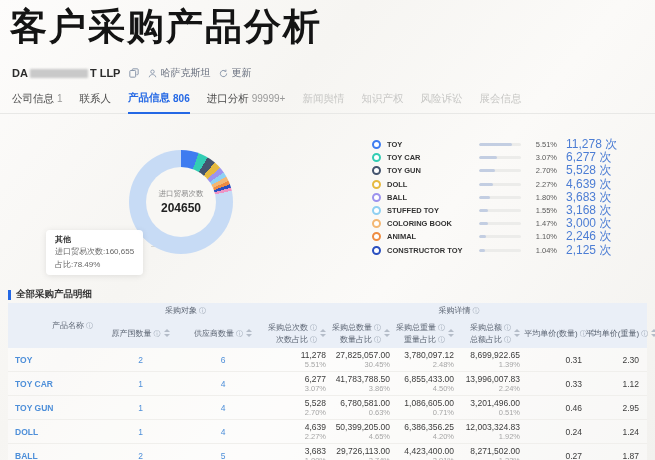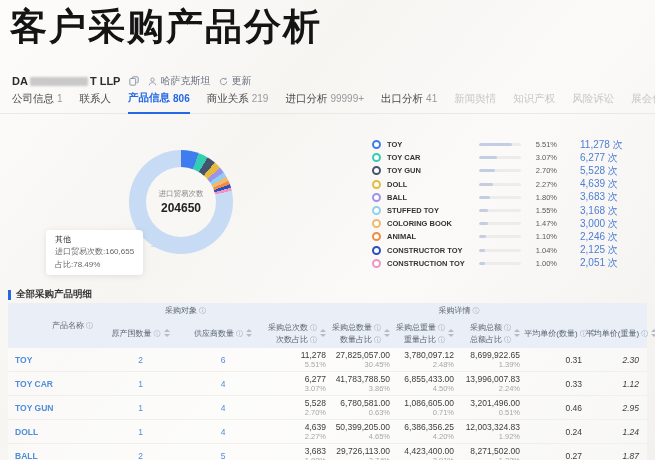--- a/index.html
+++ b/index.html
@@ -3,21 +3,21 @@
 <meta charset="utf-8">
 <style>
   html,body{margin:0;padding:0;}
   body{font-family:"Liberation Sans","DejaVu Sans",sans-serif;-webkit-font-smoothing:antialiased;}
   .stage{position:relative;width:655px;height:460px;overflow:hidden;
     background:linear-gradient(130deg,#fdfcfb 0%,#f6f5f2 35%,#fbfaf8 60%,#f2f1ee 100%);}
 
   
   .page-title{position:absolute;left:10px;top:2px;font-family:Liberation Serif, serif;
     font-size:37px;font-weight:900;color:#141414;letter-spacing:2px;}
-  .company-row{position:absolute;left:12px;top:74px;display:flex;align-items:center;gap:9px;height:14px;justify-content:flex-end;}
+  .company-row{position:absolute;left:12px;top:66px;display:flex;align-items:center;gap:9px;height:14px;justify-content:flex-end;}
   .company-name{font-size:11px;font-weight:bold;color:#2b2b2b;display:flex;align-items:center;}
   .redact{display:inline-block;width:58px;height:9px;background:#c9c9c9;border-radius:1px;filter:blur(1.1px);margin:0 2px;}
   .mini{display:flex;align-items:center;gap:3px;font-size:10px;color:#6b7280;}
   .mini svg{display:block;}
   .copy-btn{display:flex;align-items:center;cursor:pointer;}
 
   
   .tabbar{position:absolute;left:0;top:88px;width:655px;display:flex;gap:17px;padding:0 12px;
     box-sizing:border-box;border-bottom:1px solid #e8e8e6;font-size:10.5px;color:#4a4a4a;}
   .tab{display:flex;gap:3px;align-items:center;padding:3px 0 7px 0;cursor:pointer;white-space:nowrap;}
@@ -29,29 +29,29 @@
   
   .chart-wrap{position:absolute;left:0;top:114px;width:655px;height:172px;}
   .leader{position:absolute;left:151px;top:132px;width:48px;height:1px;background:#d9d9d6;}
   .donut{position:absolute;left:129px;top:36px;width:104px;height:104px;border-radius:50%;cursor:pointer;}
   .donut-hole{position:absolute;left:17px;top:17px;right:17px;bottom:17px;border-radius:50%;
     background:#f8f7f4;display:flex;flex-direction:column;align-items:center;justify-content:center;gap:2px;}
   .donut-hole .lab{font-size:7.5px;color:#8a8a8a;}
   .donut-hole .val{font-size:12px;font-weight:bold;color:#222;}
   .tooltip{position:absolute;left:46px;top:116px;background:rgba(255,255,255,.96);border-radius:4px;
     box-shadow:0 1px 6px rgba(0,0,0,.10);padding:4px 9px;font-size:8px;color:#666;line-height:1.55;z-index:3;}
-  .tooltip .tt-title{font-weight:normal;color:#333;}
+  .tooltip .tt-title{font-weight:bold;color:#333;}
   .legend{position:absolute;left:372px;top:24px;}
   .lg-row{display:flex;align-items:center;height:13.2px;cursor:pointer;}
   .lg-dot{width:5px;height:5px;border-radius:50%;border:2px solid #999;background:#fff;margin-right:6px;flex:none;}
   .lg-label{width:92px;font-size:7.5px;font-weight:bold;color:#333;white-space:nowrap;flex:none;}
   .lg-bar{width:42px;height:3px;background:#ececea;border-radius:2px;overflow:hidden;flex:none;}
   .lg-fill{display:block;height:3px;background:#c3cee2;border-radius:2px;}
   .lg-pct{width:36px;text-align:right;font-size:7.5px;color:#5a5a5a;flex:none;}
-  .lg-count{margin-left:23px;font-size:10px;color:#4c7dd4;white-space:nowrap;}
+  .lg-count{margin-left:9px;font-size:12px;color:#4c7dd4;white-space:nowrap;}
 
   
   .sec-title{position:absolute;left:8px;top:288px;display:flex;align-items:center;gap:5px;}
   .sec-bar{width:3px;height:10px;background:#2468e5;}
   .sec-text{font-size:9.5px;font-weight:bold;color:#333;}
   table.grid{position:absolute;left:8px;top:303px;width:639px;border-collapse:collapse;table-layout:fixed;}
   col.c1{width:95px}col.c2{width:75px}col.c3{width:90px}col.c4{width:62px}col.c5{width:64px}
   col.c6{width:64px}col.c7{width:66px}col.c8{width:72px}col.c9{width:51px}
   thead th{background:#eaeff7;color:#5b6472;font-weight:normal;font-size:8px;padding:0 4px;}
   tr.grp th{height:15px;}
@@ -67,21 +67,21 @@
   .ico-sort{display:inline-flex;flex-direction:column;gap:1.5px;margin-left:3px;cursor:pointer;}
   .ico-sort::before{content:"";width:0;height:0;border:3px solid transparent;border-top-width:0;border-bottom-color:#b4bcc8;}
   .ico-sort::after{content:"";width:0;height:0;border:3px solid transparent;border-bottom-width:0;border-top-color:#b4bcc8;}
   tbody td{height:23px;border-bottom:1px solid #f0efec;font-size:8.5px;color:#3c3c3c;padding:0 4px;background:rgba(255,255,255,.45);}
   td.pname{color:#4e8fd9;font-weight:bold;padding-left:7px;cursor:pointer;}
   td.blue{color:#4e8fd9;text-align:center;cursor:pointer;}
   td.nums{text-align:right;}
   td.nums .main{display:block;line-height:1.2;}
   td.nums .sub{display:block;font-size:7.5px;color:#a6a6a6;line-height:1.2;}
   td.avg{text-align:right;padding-right:14px;}
-  td.avg2{text-align:right;padding-right:8px;font-style:italic;}
+  td.avg2{text-align:right;padding-right:8px;}
 </style>
 </head>
 <body>
 
 <div class="stage">
 
   <div class="page-title">客户采购产品分析</div>
 
   <div class="company-row">
     <span class="company-name">
@@ -121,30 +121,22 @@
         <span class="cnt">1</span>
       </span>
     <span class="tab">
         <span>联系人</span>
       </span>
     <span class="tab active">
         <span>产品信息</span>
         <span class="cnt">806</span>
       </span>
     <span class="tab">
-        <span>商业关系</span>
-        <span class="cnt">219</span>
-      </span>
-    <span class="tab">
         <span>进口分析</span>
         <span class="cnt">99999+</span>
-      </span>
-    <span class="tab">
-        <span>出口分析</span>
-        <span class="cnt">41</span>
       </span>
     <span class="tab disabled">
         <span>新闻舆情</span>
       </span>
     <span class="tab disabled">
         <span>知识产权</span>
       </span>
     <span class="tab disabled">
         <span>风险诉讼</span>
       </span>
@@ -241,29 +233,20 @@
         <span class="lg-count"><span>2,246</span> <span>次</span></span>
       </div>
       <div class="lg-row">
         <span class="lg-dot" style="border-color: rgb(42, 79, 192);"></span>
         <span class="lg-label">CONSTRUCTOR TOY</span>
         <span class="lg-bar">
             <span class="lg-fill" style="width: 6px;"></span>
           </span>
         <span class="lg-pct">1.04%</span>
         <span class="lg-count"><span>2,125</span> <span>次</span></span>
-      </div>
-      <div class="lg-row">
-        <span class="lg-dot" style="border-color: rgb(238, 149, 197);"></span>
-        <span class="lg-label">CONSTRUCTION TOY</span>
-        <span class="lg-bar">
-            <span class="lg-fill" style="width: 6px;"></span>
-          </span>
-        <span class="lg-pct">1.00%</span>
-        <span class="lg-count"><span>2,051</span> <span>次</span></span>
       </div>
     </div>
   </div>
 
   <div class="sec-title">
     <span class="sec-bar"></span>
     <span class="sec-text">全部采购产品明细</span>
   </div>
 
   <table class="grid">

